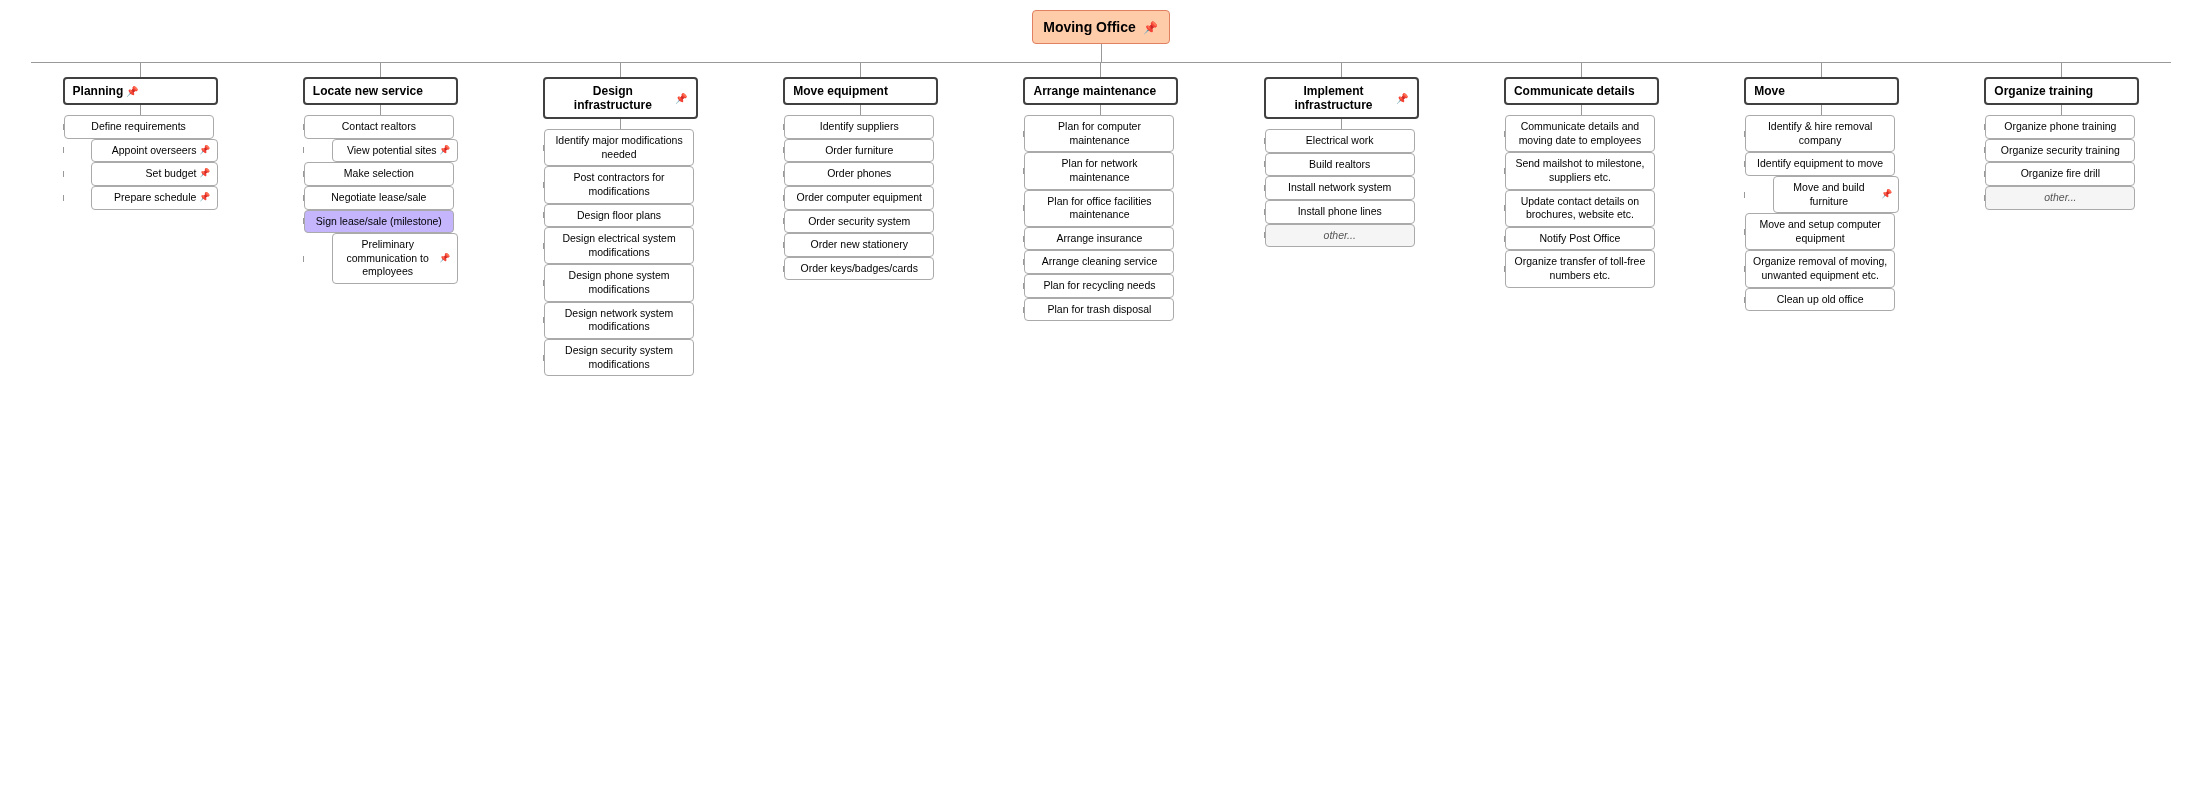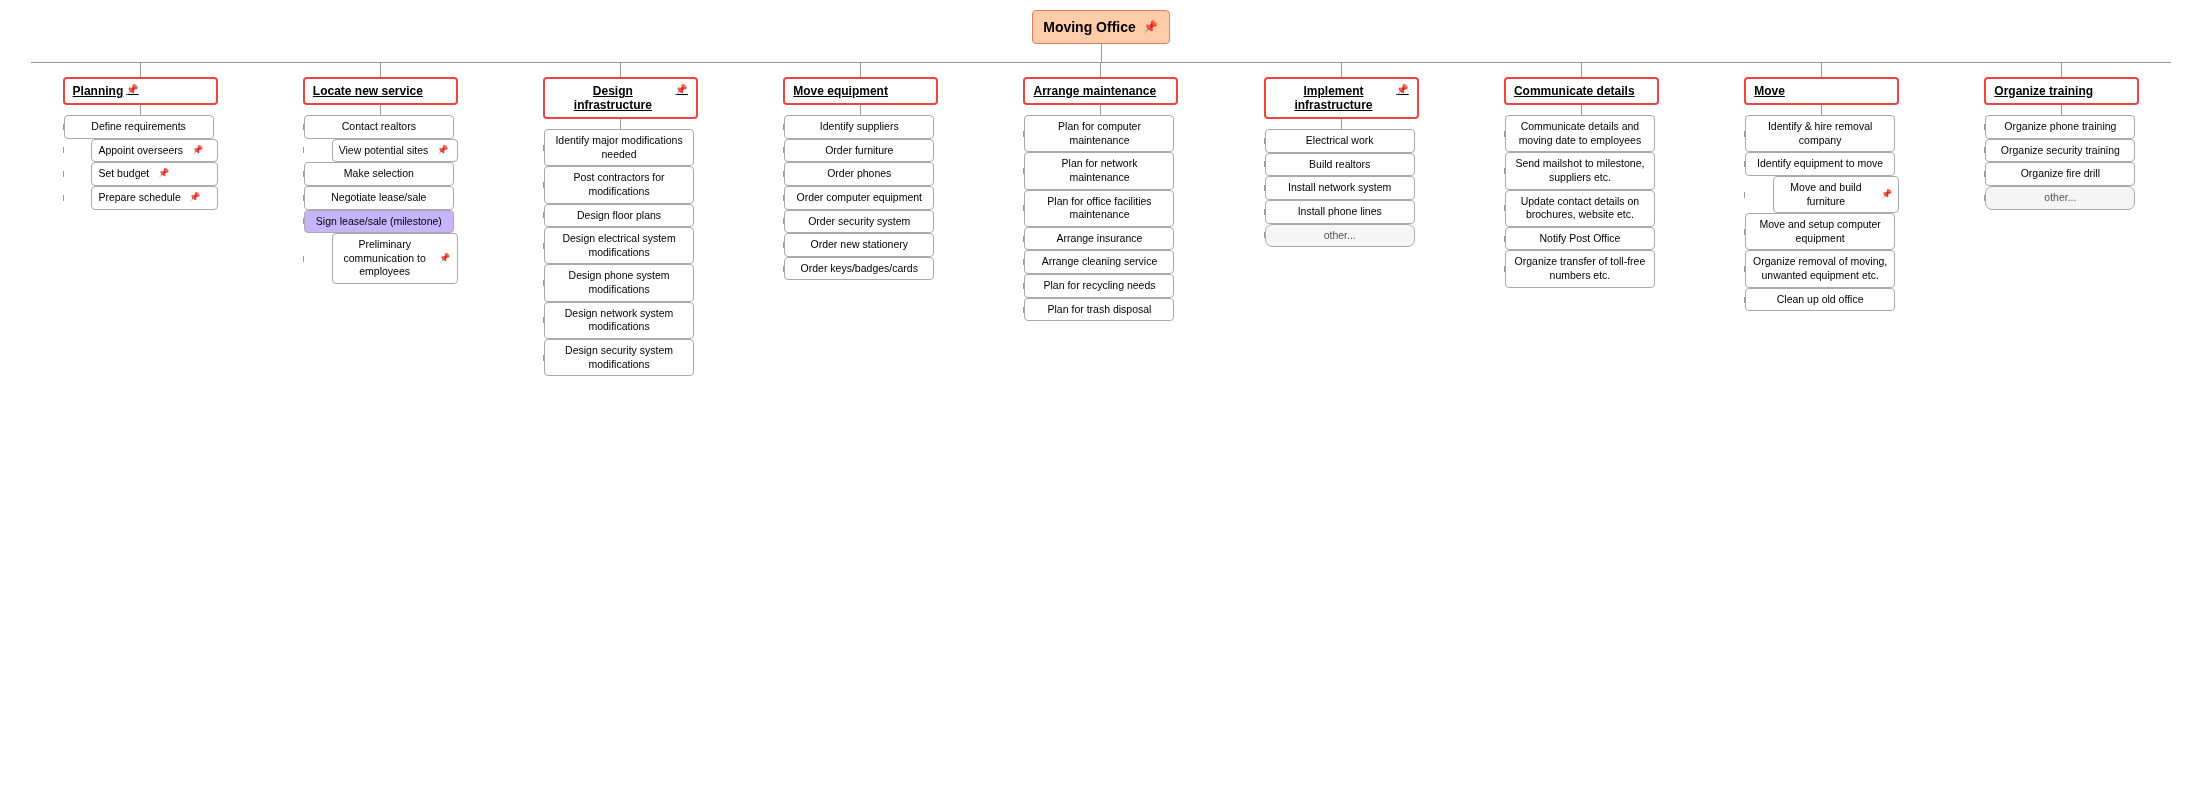--- a/index.html
+++ b/index.html
@@ -23,21 +23,21 @@
     }
     .root-node {
       background: #ffccaa;
       border: 1.5px solid #e08060;
       border-radius: 4px;
       padding: 8px 10px;
       font-weight: bold;
       font-size: 14px;
       text-align: center;
       display: flex;
-      align-items: center;
+      align-items: flex-end;
       gap: 8px;
       margin-bottom: 0;
     }
     .root-node .pin-icon { color: #888; font-size: 12px; }
     .connector-down {
       width: 1px;
       background: #999;
       height: 18px;
       margin: 0 auto;
     }
@@ -56,30 +56,30 @@
       flex: 1;
       min-width: 0;
     }
     .column-connector-up {
       width: 1px;
       background: #999;
       height: 14px;
     }
     .category-node {
       background: #fff;
-      border: 2px solid #ef4444;
+      border: 2px solid #404040;
       border-radius: 4px;
       padding: 5px 8px;
       font-weight: bold;
       font-size: 12px;
       text-align: center;
       display: flex;
+      align-items: center;
       gap: 3px;
       width: 155px;
-      text-decoration: underline;
     }
     .category-node .pin-icon { color: #e8a000; font-size: 10px; }
     .column-connector-down {
       width: 1px;
       background: #999;
       height: 10px;
     }
     .items-list {
       display: flex;
       flex-direction: column;
@@ -104,32 +104,32 @@
       border-radius: 4px;
       padding: 4px 6px;
       font-size: 10.5px;
       text-align: center;
       width: 150px;
       line-height: 1.3;
     }
     .item-node.has-pin {
       display: flex;
       align-items: center;
-      justify-content: flex-start;
-      gap: 9px;
+      justify-content: flex-end;
+      gap: 3px;
       margin-left: 28px;
     }
     .item-node .pin-icon { color: #e8a000; font-size: 9px; }
     .item-node.milestone {
       background: #c4b5fd;
     }
     .item-node.other {
       background: #f5f5f5;
       color: #555;
-      border-radius: 7px;
+      font-style: italic;
     }
   </style>
 </head>
 <body>
 
 <div class="diagram">
   <div class="root-container">
 
     <div style="display:flex; flex-direction:column; align-items:center; margin-bottom:0;">
       <div class="root-node">

